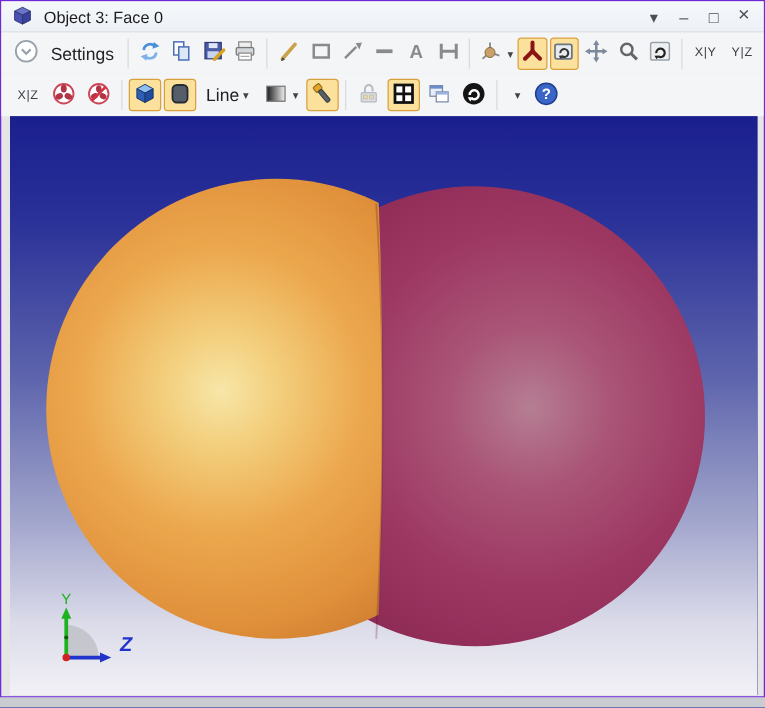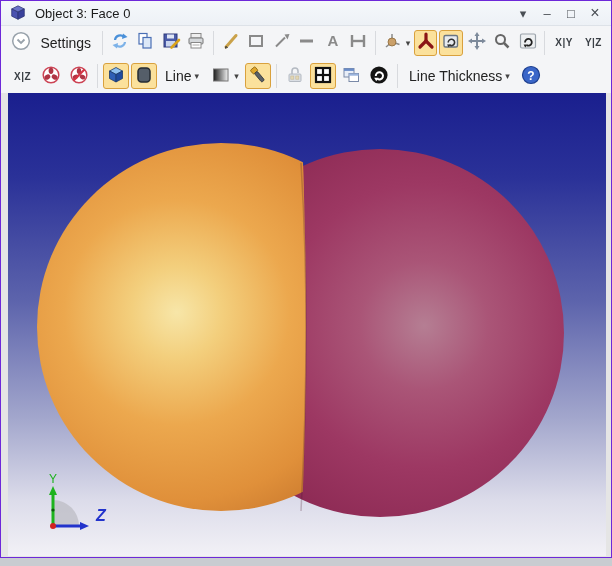--- a/index.html
+++ b/index.html
@@ -9,21 +9,21 @@
   .title-text{font-size:13px;color:#1c1c1c;flex:1 1 auto;white-space:nowrap;}
   .win-controls{display:flex;align-items:center;}
   .winbtn{width:24px;height:21px;display:flex;align-items:center;justify-content:center;color:#4a4f55;font-size:13px;cursor:default;}
   .winbtn.close{font-size:16px;}
   .toolbar{position:absolute;left:0;right:0;display:flex;align-items:center;background:#f4f5f7;padding:0 3px 0 7px;box-sizing:border-box;}
   .row1{top:25px;height:33px;}
   .row2{top:58px;height:34px;}
   .tbtn{display:flex;align-items:center;justify-content:center;width:26px;height:26px;padding:0;margin:0 1px;border:1px solid transparent;background:transparent;border-radius:3px;font-family:"Liberation Sans",sans-serif;}
   .tbtn.hl{background:#fbe19c;border-color:#d9a13e;}
   .tbtn.textbtn{width:auto;padding:0 5px;font-size:14px;color:#222;}
-  .tbtn.planebtn{width:auto;padding:0 4px;font-size:10px;font-weight:bold;color:#3a3f45;letter-spacing:0.5px;}
+  .tbtn.planebtn{width:auto;padding:0 4px;font-size:10px;font-weight:normal;color:#3a3f45;letter-spacing:0.5px;}
   .caret{font-size:9px;color:#444;margin-left:3px;}
   .sep{width:1px;height:24px;background:#d8dade;margin:0 4px;flex:0 0 auto;}
   .label-text{white-space:nowrap;}
   .viewport{position:absolute;left:7px;top:92px;width:598px;height:463px;background:#1a1f8e;}
   .viewport svg{display:block;}
   svg text{font-family:"Liberation Sans",sans-serif;}
 </style>
 </head>
 <body>
 
@@ -329,21 +329,20 @@
       <span>
         <svg width="20" height="20" viewBox="0 0 20 20">
           <circle cx="10" cy="10" r="8.6" fill="#141414"></circle>
           <path d="M6.8 11 a3.6 3.6 0 1 1 1.6 2.8" fill="none" stroke="#ffffff" stroke-width="2"></path>
           <polygon points="5.2,12.8 9.6,12.8 7.2,16.2" fill="#ffffff"></polygon>
         </svg>
       </span>
     </button>
     <div class="sep"></div>
     <button class="tbtn textbtn">
-      <span class="label-text">Line Thickness</span>
       <span class="caret">▾</span>
     </button>
     <button class="tbtn">
       <span>
         <svg width="20" height="20" viewBox="0 0 20 20">
           <circle cx="10" cy="10" r="8.5" fill="#3a66c8" stroke="#1d3f8f" stroke-width="1.2"></circle>
           <text x="10" y="14.5" text-anchor="middle" font-size="12" font-weight="bold" fill="#ffffff">?</text>
         </svg>
       </span>
     </button>

